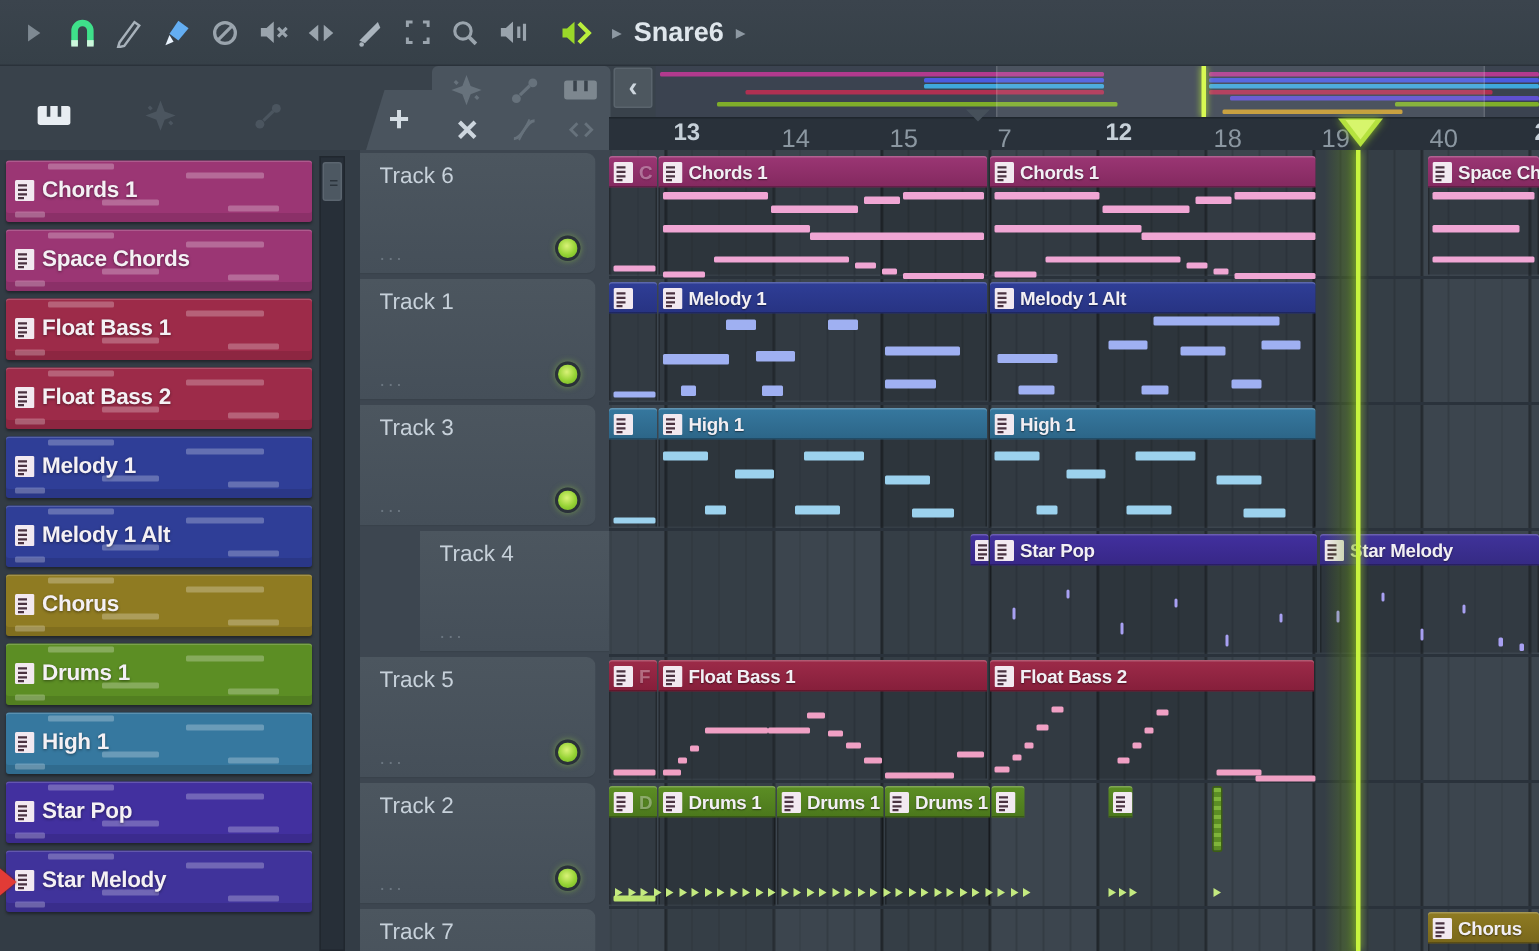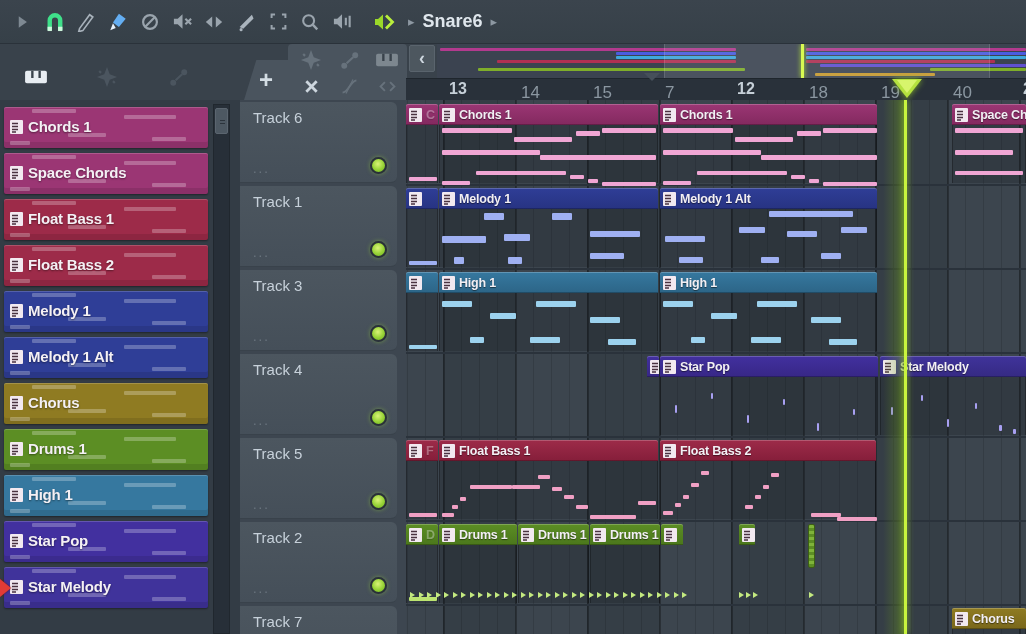--- a/index.html
+++ b/index.html
@@ -441,21 +441,21 @@
       <div class="thead" style="top: 86px;">
         <div class="tname">Track 1</div>
         <div class="tdots">...</div>
         <div class="led"></div>
       </div>
       <div class="thead" style="top: 170px;">
         <div class="tname">Track 3</div>
         <div class="tdots">...</div>
         <div class="led"></div>
       </div>
-      <div class="thead" style="top: 254px;">
+      <div class="thead" style="top: 254px; margin-left: 40px;">
         <div class="tname">Track 4</div>
         <div class="tdots">...</div>
         <div class="led"></div>
       </div>
       <div class="thead" style="top: 338px;">
         <div class="tname">Track 5</div>
         <div class="tdots">...</div>
         <div class="led"></div>
       </div>
       <div class="thead" style="top: 422px;">

